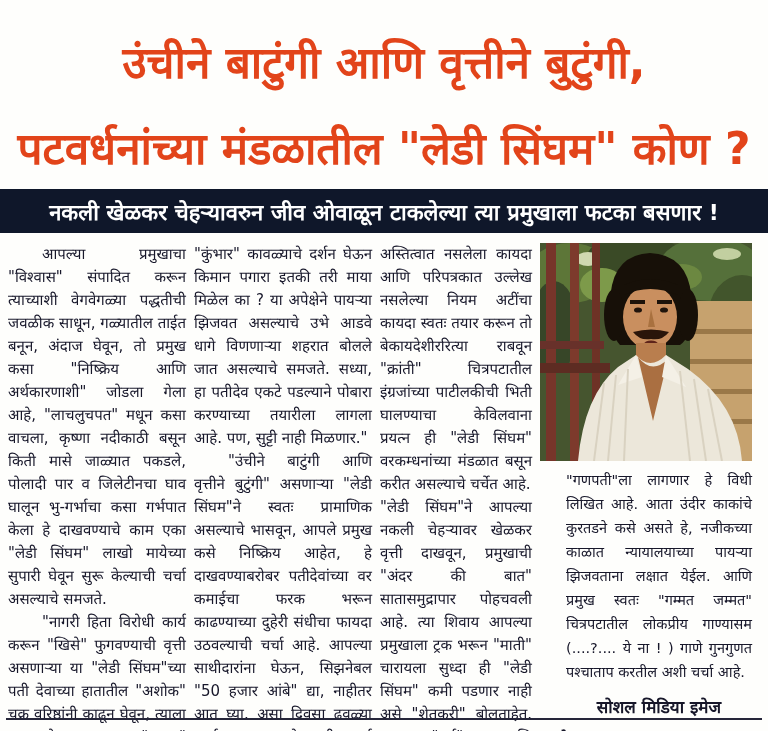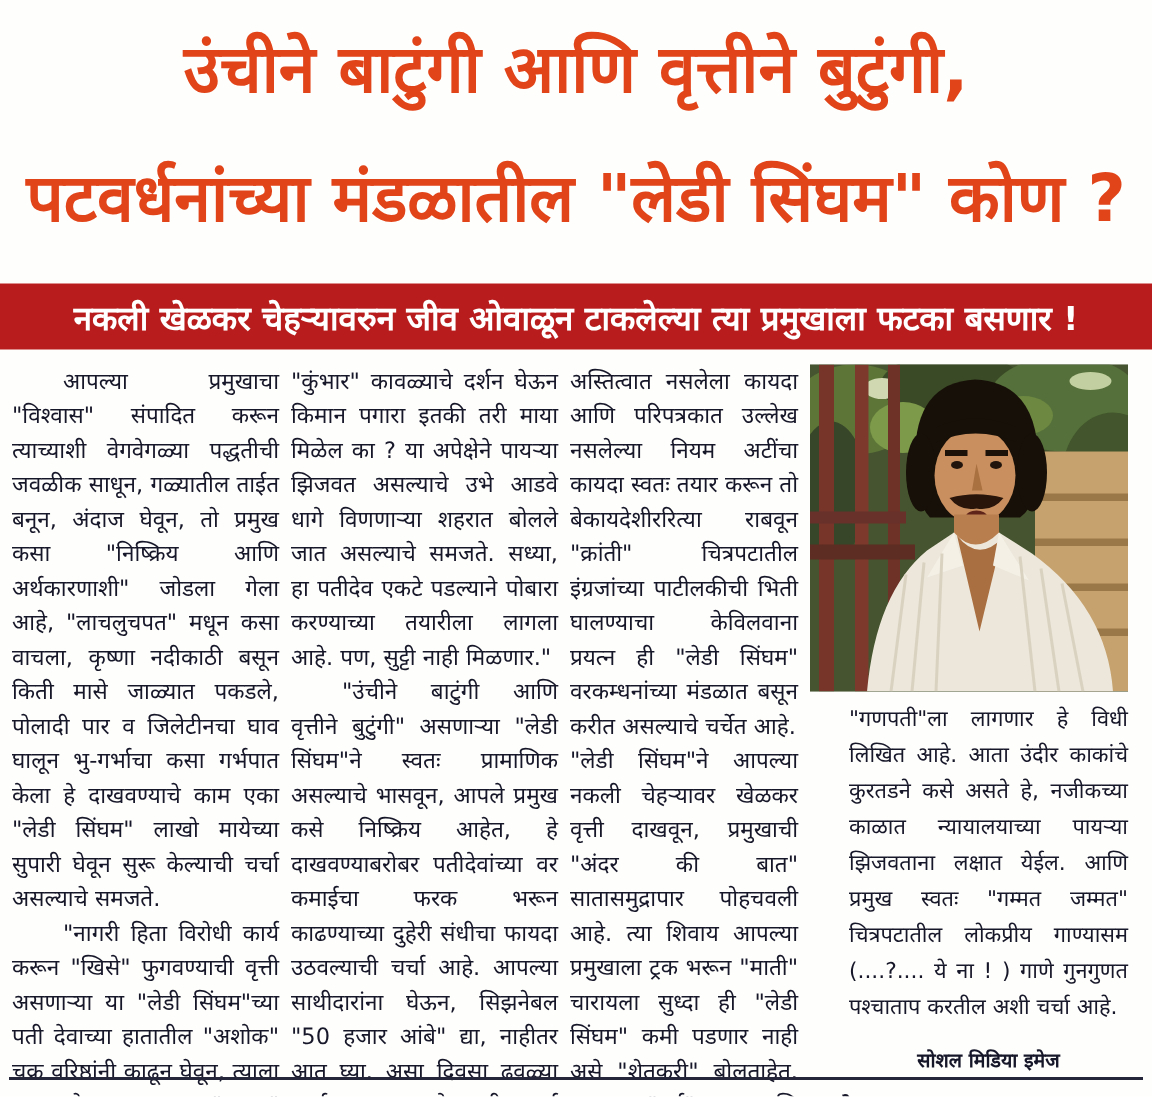--- a/index.html
+++ b/index.html
@@ -2,28 +2,28 @@
 <html><head>
 <meta charset="utf-8">
 <style>
   html,body{margin:0;padding:0;background:#ffffff;}
   .page{
     position:relative;width:768px;height:731px;overflow:hidden;
     background:#fefefc;font-family:"DejaVu Sans",sans-serif;color:#17172a;
   }
   
   .headline{
-    padding-top:4px;height:182px;text-align:center;
+    padding-top:20px;height:182px;text-align:center;
     color:#e2441a;font-weight:bold;
   }
   .headline .h-line{font-size:44px;line-height:86px;white-space:nowrap;}
   
   .subbar{
     position:absolute;left:0;top:189px;width:768px;height:44px;
-    background:#b91c1c;display:flex;align-items:center;justify-content:center;
+    background:#0f172a;display:flex;align-items:center;justify-content:center;
   }
   .subbar .sub-text{
     color:#ffffff;font-weight:bold;font-size:22px;white-space:nowrap;
   }
   
   .body-row{
     position:absolute;left:0;top:236px;width:768px;
     display:flex;gap:8px;padding:7px 8px 0 8px;box-sizing:border-box;
   }
   .col{font-size:15px;line-height:23px;text-align:justify;}
@@ -39,21 +39,21 @@
     float:right;width:100px;height:46px;margin:2px 0 2px 5px;
   }
   
   .photo-frame{width:212px;height:218px;overflow:hidden;background:#46552f;}
   .caption{
     margin:7px 0 0 26px;width:186px;
     font-size:14.5px;line-height:24px;text-align:justify;
   }
   .credit{
     margin:12px 0 0 26px;width:186px;text-align:center;
-    font-weight:bold;font-size:13px;
+    font-weight:bold;font-size:17px;
   }
   .source-row{
     margin:8px 0 0 14px;width:198px;display:flex;align-items:center;
     justify-content:center;gap:5px;
   }
   .source-text{font-weight:bold;font-size:16px;white-space:nowrap;}
   
   .bottom-rule{
     position:absolute;left:6px;right:6px;top:718px;height:0;
     border-top:2px solid #26263a;

